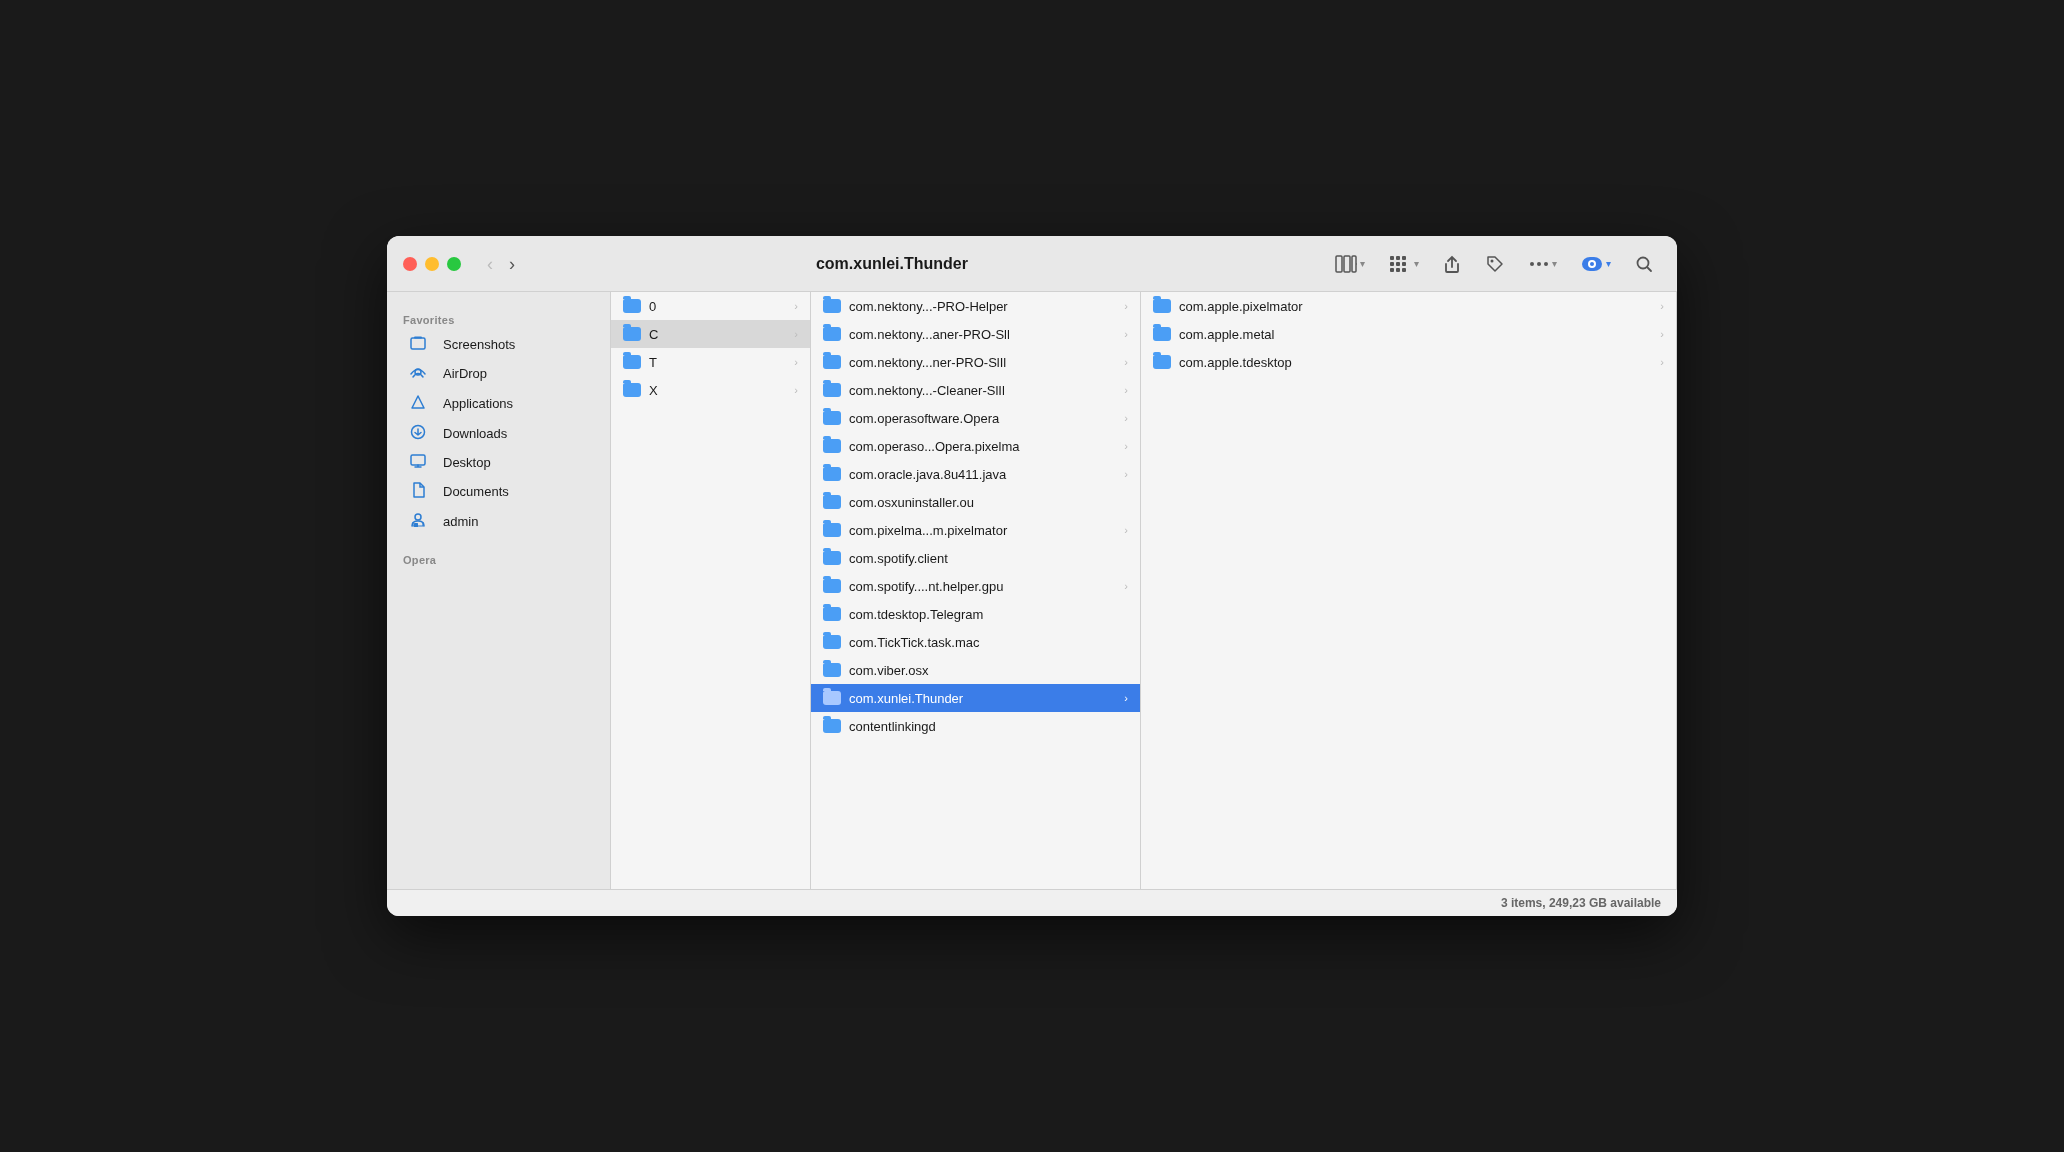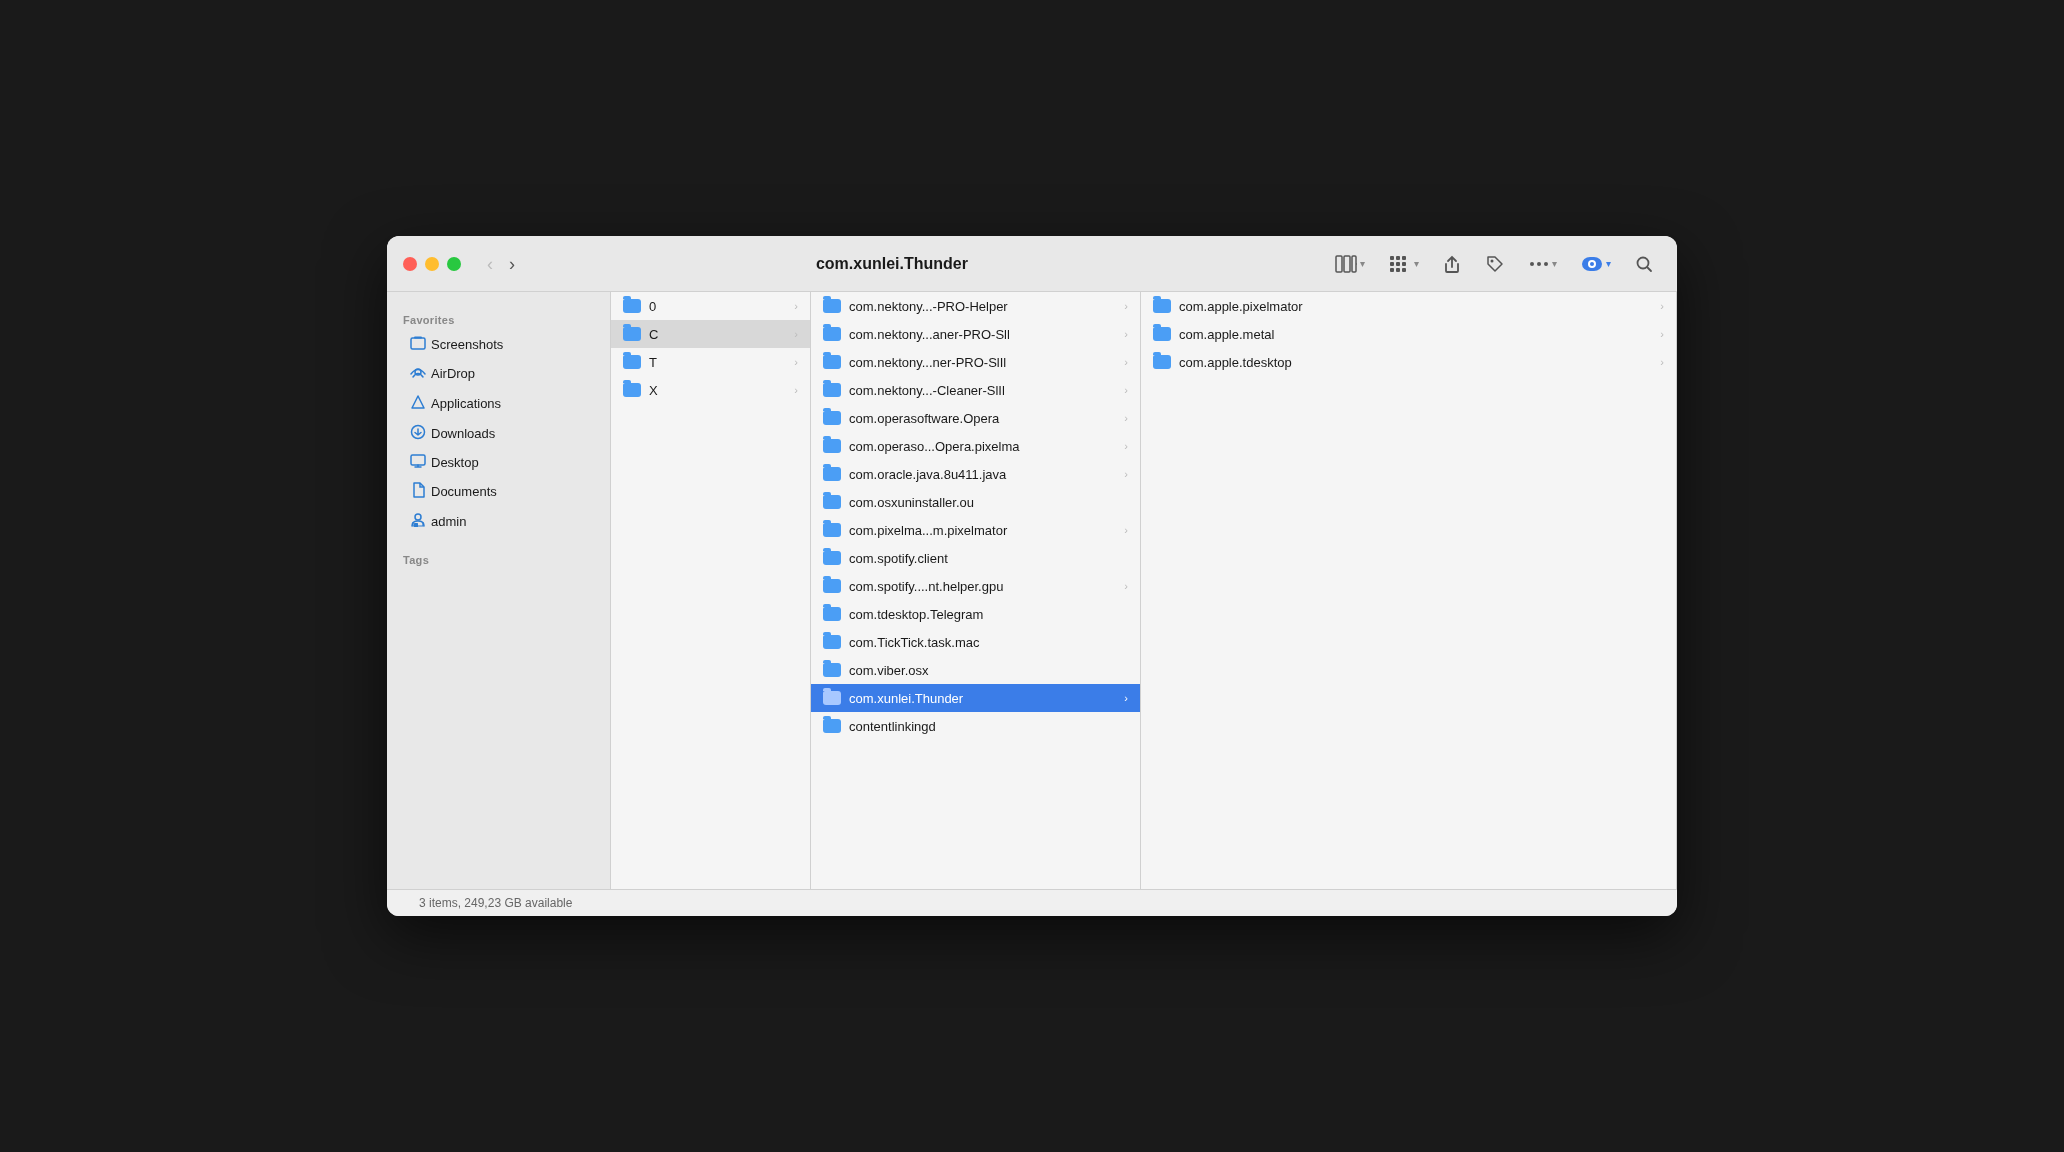--- a/index.html
+++ b/index.html
@@ -105,21 +105,21 @@
     .sidebar-section-title {
       font-size: 11px;
       font-weight: 600;
       color: #888;
       padding: 6px 16px 4px;
       letter-spacing: 0.3px;
     }
     .sidebar-item {
       display: flex;
       align-items: center;
-      gap: 4px;
+      gap: 16px;
       padding: 5px 16px;
       cursor: pointer;
       border-radius: 6px;
       margin: 1px 6px;
       font-size: 13px;
       color: #1a1a1a;
     }
     .sidebar-item .icon {
       font-size: 15px;
       width: 18px;
@@ -184,25 +184,26 @@
     .folder-icon.selected::before {
       background: #a8c8ff;
     }
     .chevron-right {
       color: #bbb;
       font-size: 11px;
     }
     .status-bar {
       background: #f0f0f0;
       border-top: 1px solid #d0d0d0;
-      padding: 6px 32px;
-      text-align: left;
+      padding: 6px 16px;
+      text-align: right;
       font-size: 12px;
       color: #666;
       flex-shrink: 0;
+      font-weight: bold;
     }
   </style>
 </head>
 <body>
 
 <div class="window">
 
   <div class="titlebar">
     <div class="traffic-lights">
       <div class="traffic-light tl-red"></div>
@@ -337,21 +338,21 @@
         <span class="icon blue">
           <svg width="16" height="16" viewBox="0 0 16 16">
             <path d="M2 14 Q2 9 8 9 Q14 9 14 14" fill="none" stroke="#2d7dd2" stroke-width="1.5" stroke-linecap="round"></path>
             <path d="M3 10 L3 14 L13 14 L13 10" fill="none" stroke="#2d7dd2" stroke-width="1.2"></path>
             <rect x="4" y="11" width="4" height="4" rx="0.5" fill="#2d7dd2"></rect>
             <circle cx="8" cy="5" r="3" fill="none" stroke="#2d7dd2" stroke-width="1.5"></circle>
           </svg>
         </span>
         <span>admin</span>
       </div>
-      <div class="sidebar-section-title tags-section">Tags</div>
+      <div class="sidebar-section-title tags-section">Opera</div>
     </div>
 
     <div class="columns">
 
       <div class="column column-first">
         <div class="file-item">
           <div class="file-item-left">
             <div class="folder-icon"></div>
             <span>0</span>
           </div>

